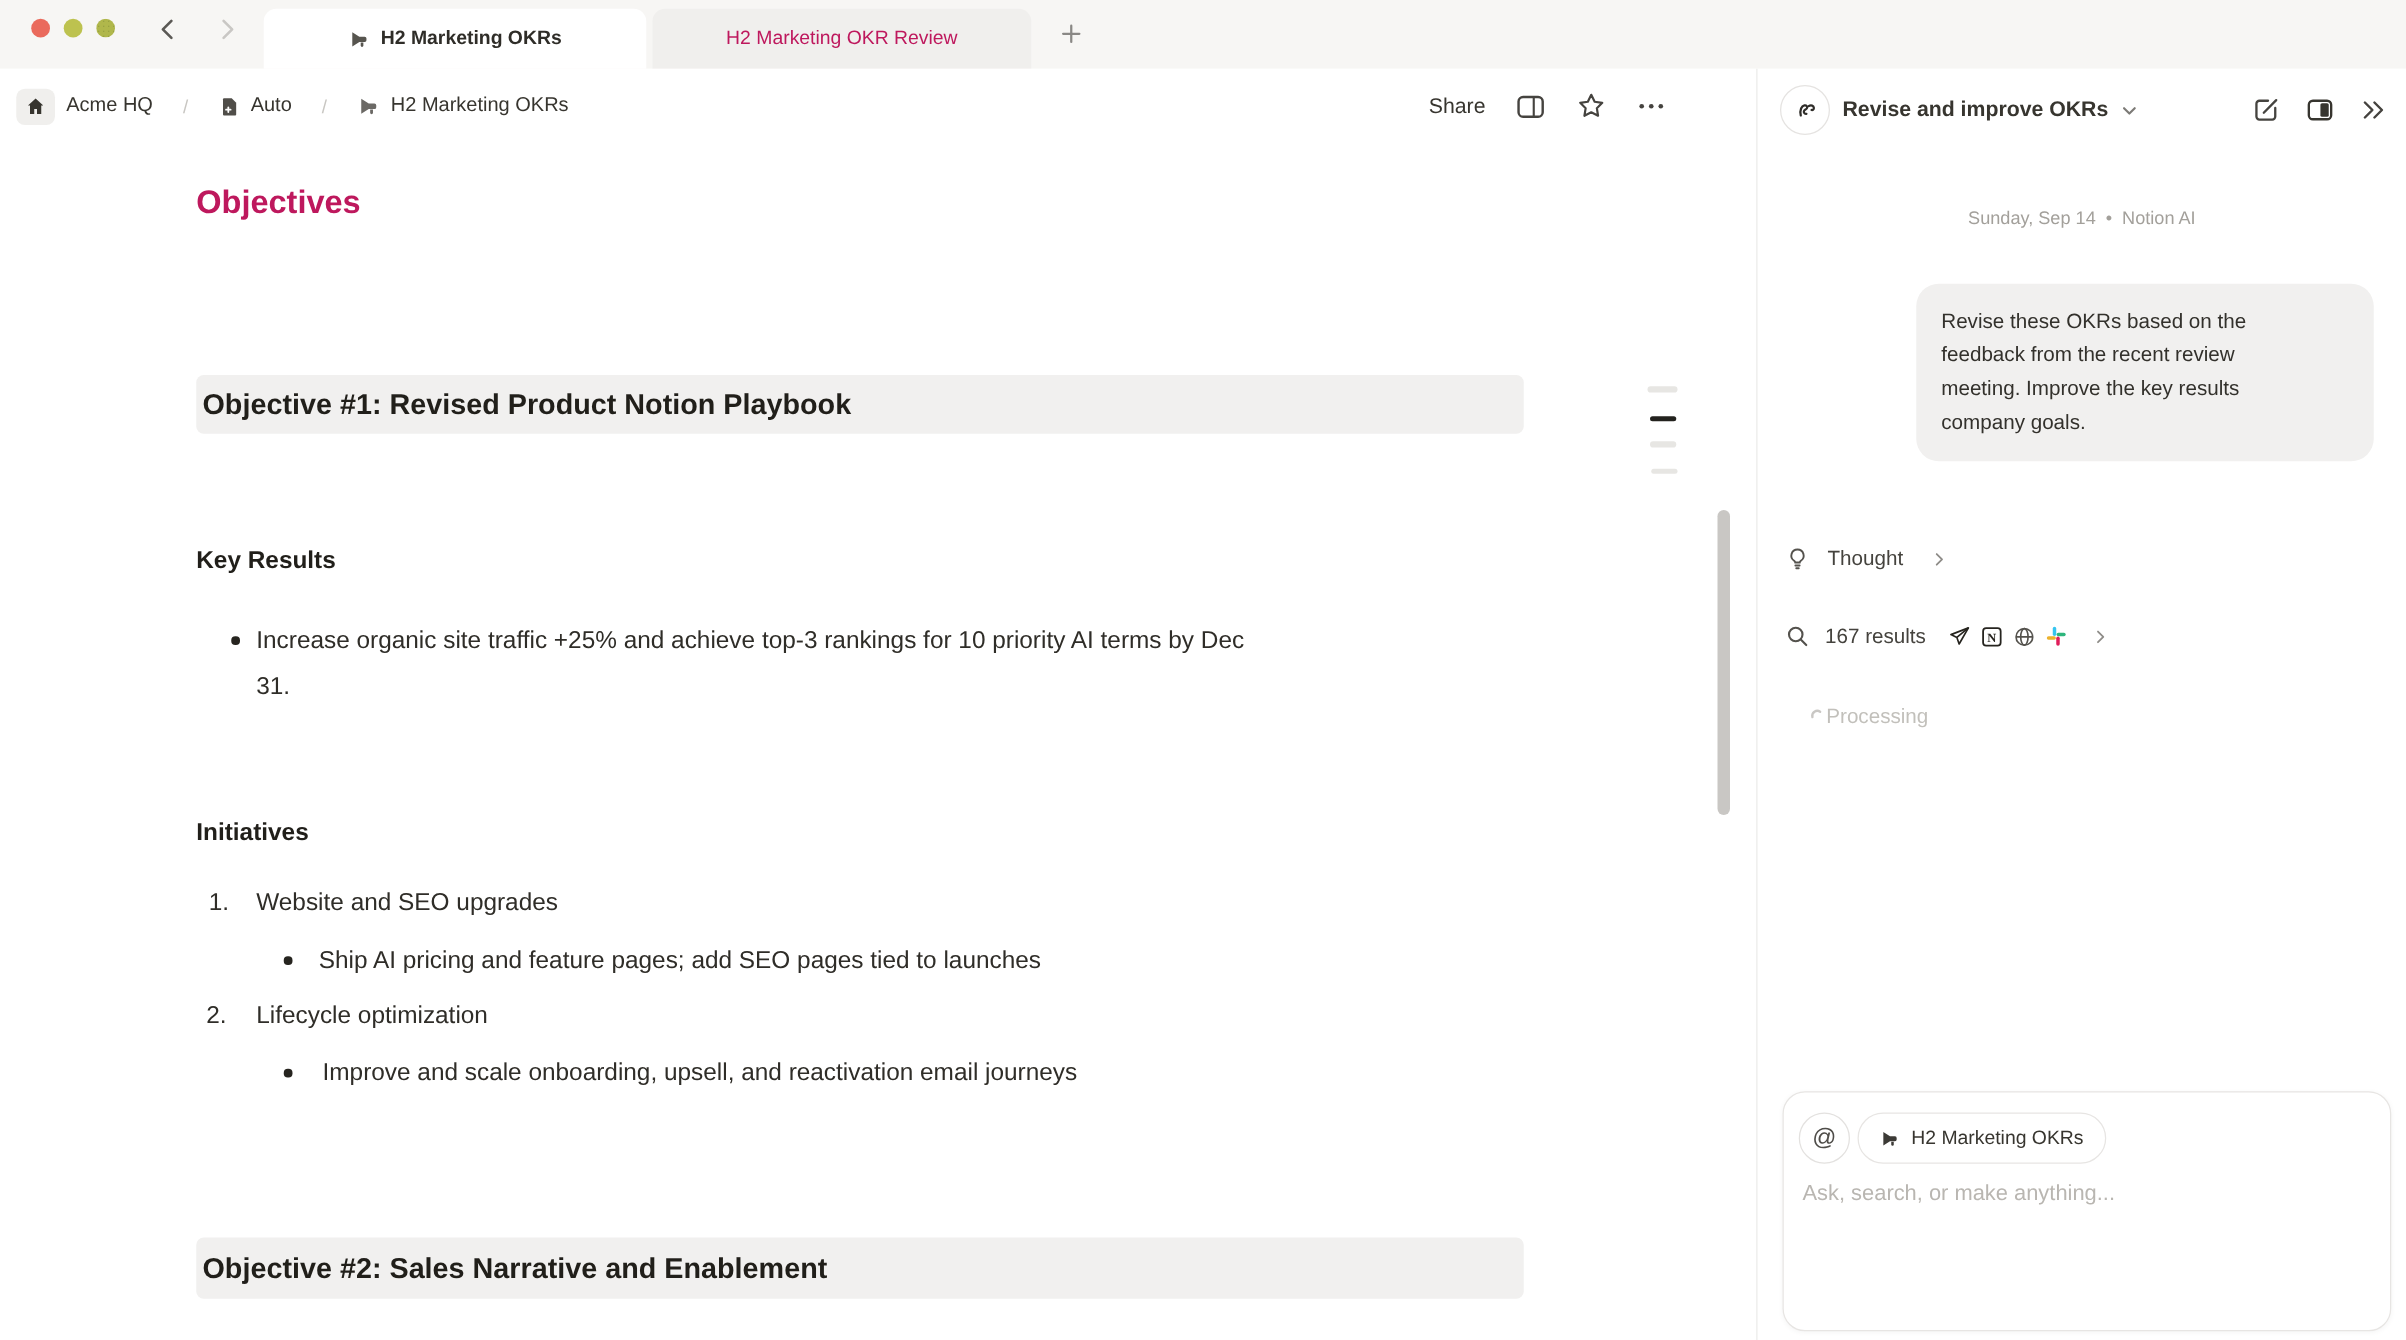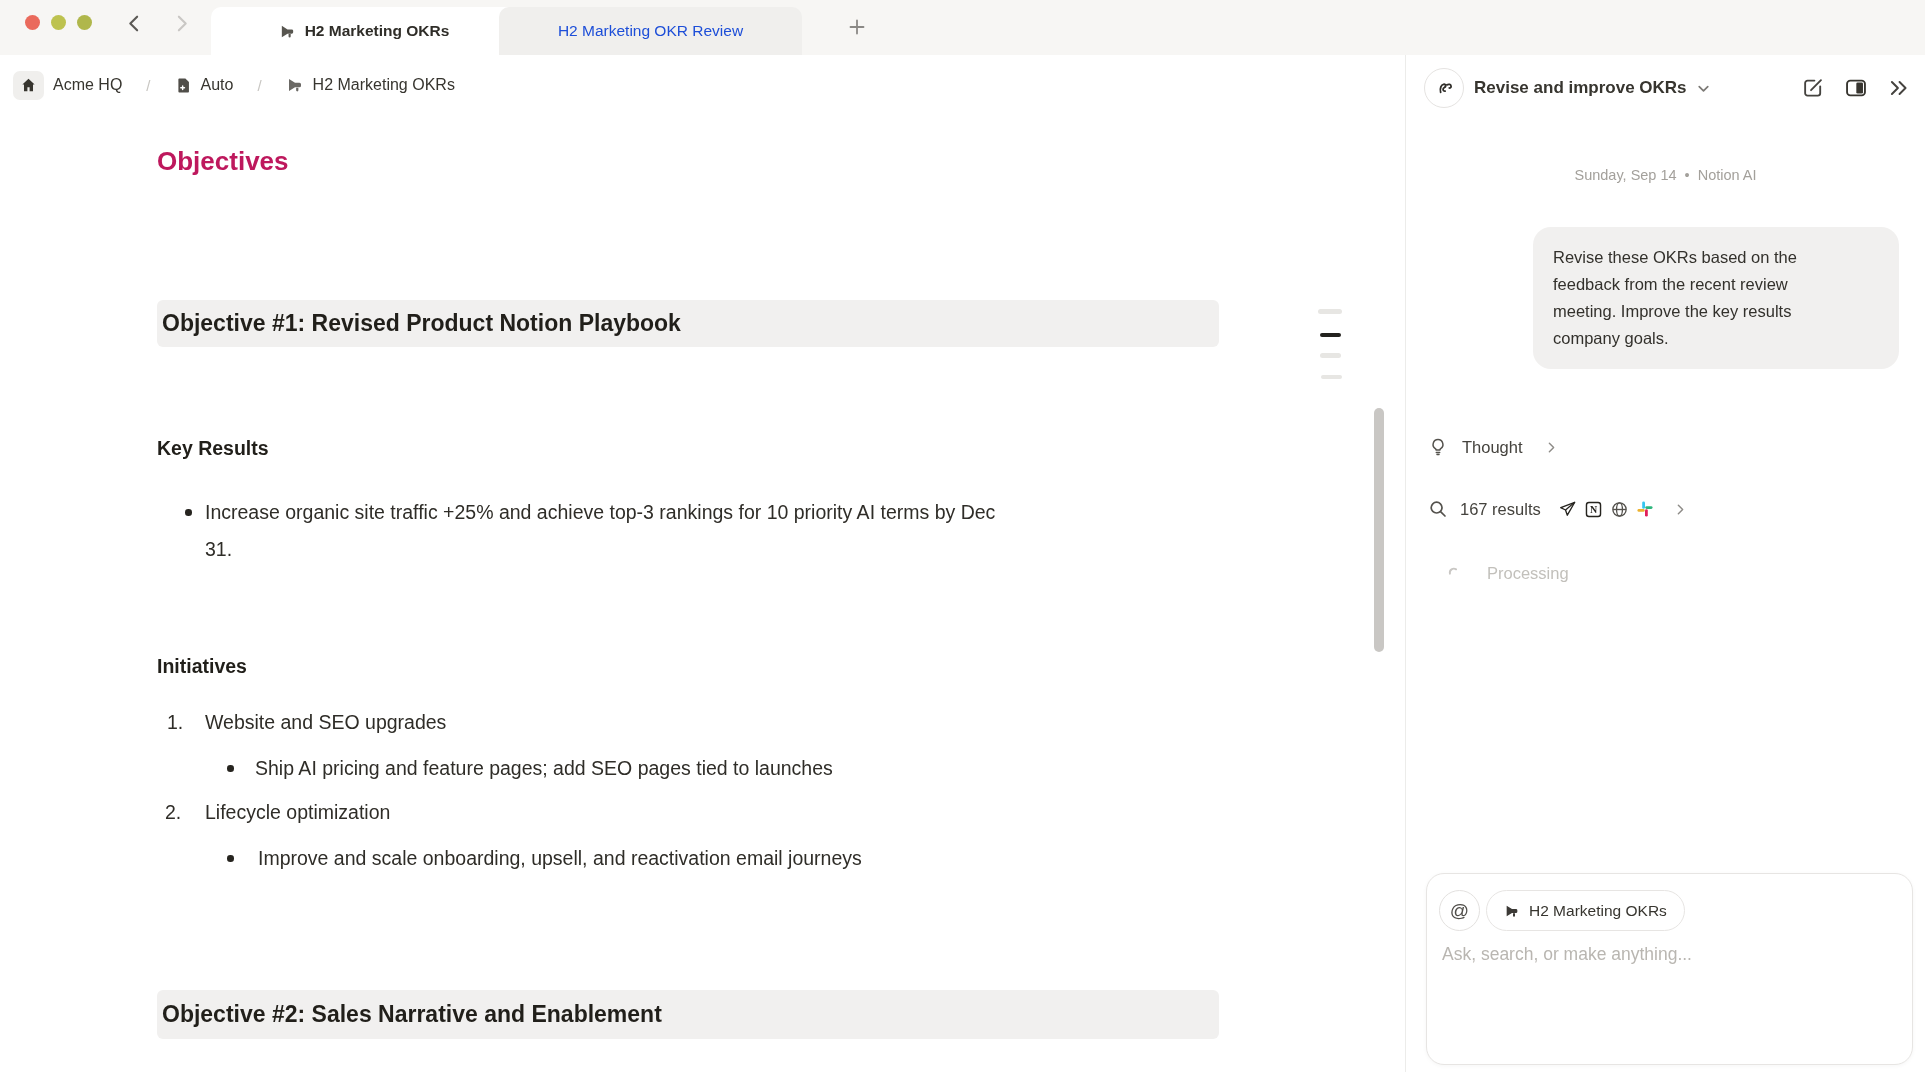--- a/index.html
+++ b/index.html
@@ -9,21 +9,21 @@
   
   .titlebar{position:absolute;top:0;left:0;width:1925px;height:55px;background:#f7f6f4;}
   .traffic{position:absolute;top:15px;left:25px;display:flex;gap:11px;}
   .light{width:15px;height:15px;border-radius:50%;}
   .light-red{background:#ea6a5c;}
   .light-yellow{background:#bdc24f;}
   .light-green{background:#b0b74b;background-image:radial-gradient(#87913a 22%,transparent 24%);background-size:4px 4px;}
   .navarrows{position:absolute;top:13px;left:124px;display:flex;gap:26px;}
   .tab{position:absolute;top:7px;height:48px;border-radius:10px 10px 0 0;display:flex;align-items:center;justify-content:center;gap:9px;font-size:15.5px;}
   .tab-active{left:211px;width:306px;background:#fff;color:#2f2d28;font-weight:600;}
-  .tab-inactive{left:499px;width:303px;background:#f0efed;color:#1d4ed8;justify-content:center;}
+  .tab-inactive{left:522px;width:303px;background:#f0efed;color:#be185d;justify-content:center;}
   .newtab{position:absolute;left:843px;top:13px;width:28px;height:28px;display:flex;align-items:center;justify-content:center;}
 
   
   .header{position:absolute;top:55px;left:0;width:1405px;height:60px;background:#fff;display:flex;align-items:center;}
   .breadcrumb{display:flex;align-items:center;gap:24px;margin-left:13px;font-size:16px;color:#37352f;}
   .crumb{display:flex;align-items:center;gap:9px;cursor:default;}
   .homebg{width:31px;height:29px;border-radius:7px;background:#f0efed;display:flex;align-items:center;justify-content:center;}
   .sep{color:#c8c6c2;font-size:15px;}
   .header-actions{position:absolute;left:1143px;top:55px;height:60px;display:flex;align-items:center;gap:24px;}
   .share{font-size:17px;color:#37352f;}
@@ -62,21 +62,21 @@
   .ai-avatar{width:40px;height:40px;border-radius:50%;border:1px solid #e5e3e1;display:flex;align-items:center;justify-content:center;box-sizing:border-box;background:#fff;}
   .panel-title{margin-left:10px;font-size:17px;font-weight:600;color:#37352f;}
   .panel-caret{margin-left:7px;display:flex;align-items:center;}
   .panel-icons{margin-left:auto;display:flex;align-items:center;gap:19px;}
   .thread-date{position:absolute;top:112px;left:0;width:100%;text-align:center;font-size:14.5px;color:#a3a09b;display:flex;justify-content:center;gap:8px;}
   .bubble{position:absolute;top:172px;left:127px;width:366px;box-sizing:border-box;background:#f1f0ef;border-radius:18px;padding:17px 20px;font-size:16.5px;line-height:27px;color:#33312c;}
   .prow{position:absolute;display:flex;align-items:center;font-size:16.5px;color:#45433e;}
   .row-thought{top:382px;left:22px;gap:14px;}
   .row-results{top:444px;left:22px;gap:12px;}
   .result-icons{display:flex;align-items:center;gap:7px;margin-left:5px;}
-  .row-processing{top:509px;left:40px;gap:26px;color:#c2c0bb;}
+  .row-processing{top:509px;left:40px;gap:0;color:#c2c0bb;}
   .caret-gap{margin-left:6px;display:flex;}
 
   
   .composer{position:absolute;left:20px;top:818px;width:487px;height:192px;background:#fff;border:1px solid #e7e5e3;border-radius:18px;box-sizing:border-box;box-shadow:0 1px 4px rgba(0,0,0,.04);}
   .mention-btn{position:absolute;left:12px;top:16px;width:41px;height:41px;border-radius:50%;border:1px solid #e3e1df;display:flex;align-items:center;justify-content:center;font-size:19px;color:#4f4d49;box-sizing:border-box;}
   .context-chip{position:absolute;left:59px;top:16px;height:41px;border-radius:21px;border:1px solid #e7e5e3;display:flex;align-items:center;gap:9px;padding:0 17px;font-size:15.5px;color:#37352f;box-sizing:border-box;}
   .composer-input{position:absolute;left:15px;top:70px;font-size:17.5px;color:#b9b6b1;}
   .composer-bottom{position:absolute;left:15px;right:12px;bottom:13px;height:43px;display:flex;align-items:center;}
   .auto{margin-left:30px;font-size:16.5px;color:#d4d1cc;}
   .sources{margin-left:40px;display:flex;align-items:center;gap:9px;font-size:16.5px;color:#33312c;}
@@ -153,20 +153,41 @@
         <span class="icon">
           <svg width="18" height="18" viewBox="0 0 24 24" fill="#6b6965">
               <path d="M4 4v16l8-5h6a2 2 0 0 0 2-2v-2a2 2 0 0 0-2-2h-6L4 4z"></path>
               <path d="M13.5 15.5h3V19a1.5 1.5 0 0 1-3 0v-3.5z"></path>
             </svg>
         </span>
         <span>H2 Marketing OKRs</span>
       </div>
     </div>
   </div>
+  <div class="header-actions">
+    <span class="share">Share</span>
+    <span class="icon">
+      <svg width="25" height="25" viewBox="0 0 22 22">
+          <rect x="2.5" y="4" width="17" height="14" rx="3.2" stroke="#45433f" stroke-width="1.7" fill="none"></rect>
+          <path d="M13.2 4v14" stroke="#45433f" stroke-width="1.5"></path>
+        </svg>
+    </span>
+    <span class="icon">
+      <svg width="24" height="24" viewBox="0 0 22 22">
+          <path d="M11 2.6l2.5 5.1 5.6.8-4 3.9.9 5.6-5-2.6-5 2.6.9-5.6-4-3.9 5.6-.8z" fill="none" stroke="#45433f" stroke-width="1.6" stroke-linejoin="round"></path>
+        </svg>
+    </span>
+    <span class="icon">
+      <svg width="24" height="24" viewBox="0 0 22 22" fill="#45433f">
+          <circle cx="4" cy="11" r="1.7"></circle>
+          <circle cx="11" cy="11" r="1.7"></circle>
+          <circle cx="18" cy="11" r="1.7"></circle>
+        </svg>
+    </span>
+  </div>
 
   <div class="doc-title">Objectives</div>
 
   <div class="obj-box obj1">
     <span class="obj-text">Objective #1: Revised Product Notion Playbook</span>
   </div>
 
   <div class="edit-dashes">
     <div class="dash" style="width:24px;margin-bottom:19px;"></div>
     <div class="dash dash-dark" style="width:21px;margin-left:2px;margin-bottom:16px;"></div>

